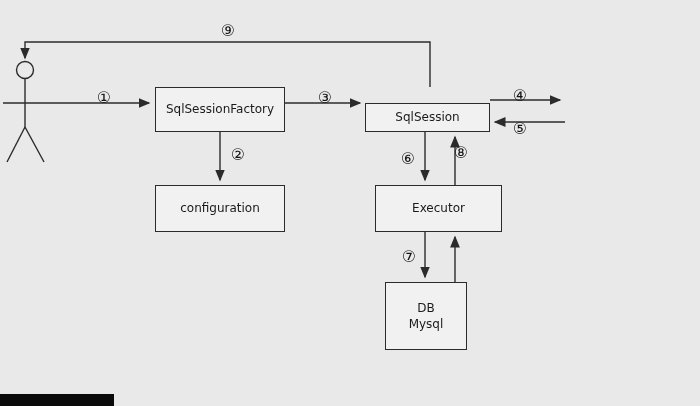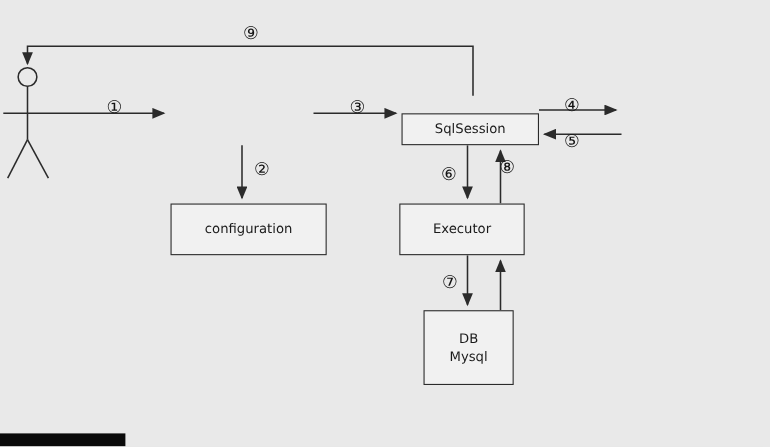--- a/index.html
+++ b/index.html
@@ -78,31 +78,34 @@
       <line x1="565" y1="122" x2="495" y2="122" marker-end="url(#ah)"></line>
       <line x1="220" y1="132" x2="220" y2="180" marker-end="url(#ah)"></line>
       <line x1="425" y1="132" x2="425" y2="180" marker-end="url(#ah)"></line>
       <line x1="455" y1="185" x2="455" y2="137" marker-end="url(#ah)"></line>
       <line x1="425" y1="232" x2="425" y2="277" marker-end="url(#ah)"></line>
       <line x1="455" y1="282" x2="455" y2="237" marker-end="url(#ah)"></line>
       <path d="M430,87 L430,42 L25,42 L25,58" marker-end="url(#ah)"></path>
     </g>
   </svg>
 
+  <div class="node" style="left:155px; top:87px; width:130px; height:45px">
+    <span>SqlSessionFactory</span>
+  </div>
 
   <div class="node" style="left:365px; top:103px; width:125px; height:29px">
     <span>SqlSession</span>
   </div>
 
 
-  <div class="node" style="left:155px; top:185px; width:142px; height:47px">
+  <div class="node" style="left:155px; top:185px; width:130px; height:47px">
     <span>configuration</span>
   </div>
 
-  <div class="node" style="left:363px; top:185px; width:114px; height:47px">
+  <div class="node" style="left:375px; top:185px; width:127px; height:47px">
     <span>Executor</span>
   </div>
 
   <div class="node" style="left:385px; top:282px; width:82px; height:68px">
     <span>DB</span>
     <span>Mysql</span>
   </div>
 
   <span class="step" style="left:104px; top:97px">①</span>
   <span class="step" style="left:238px; top:154px">②</span>

